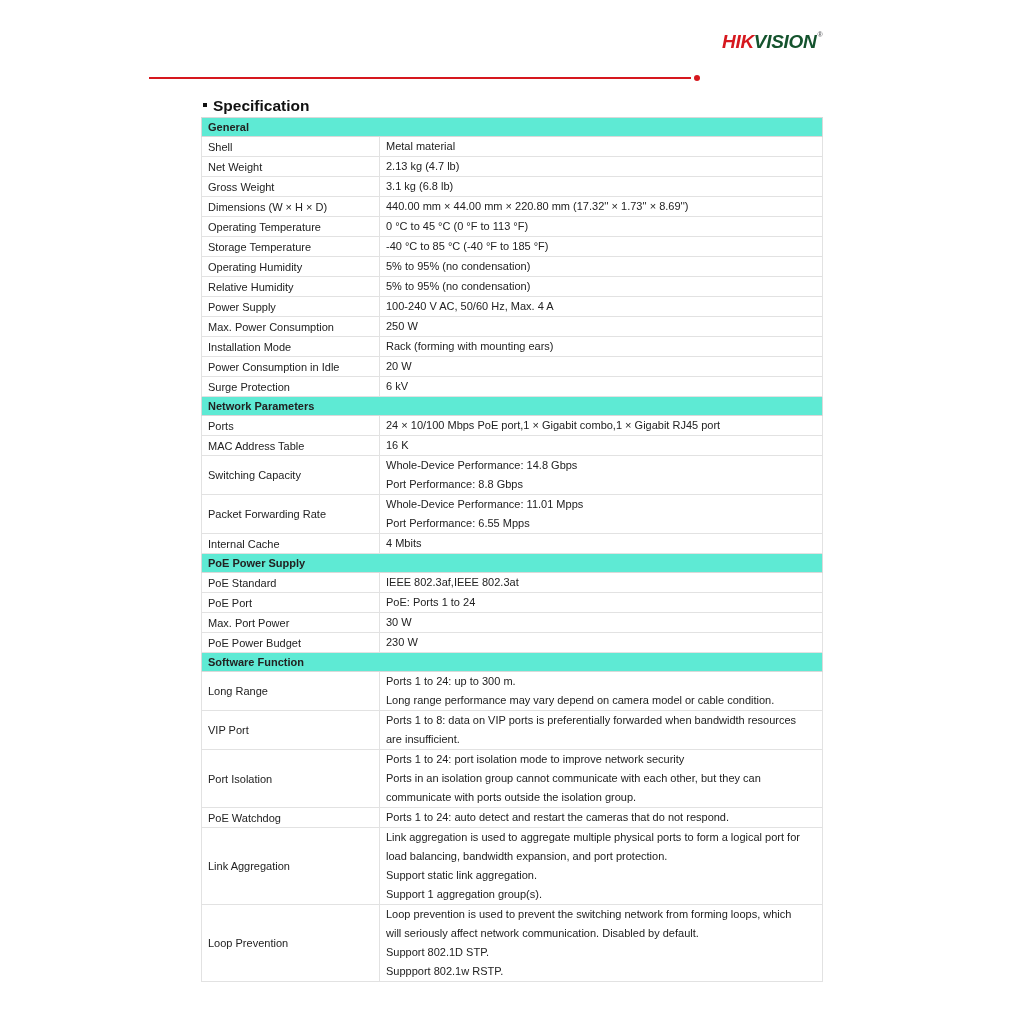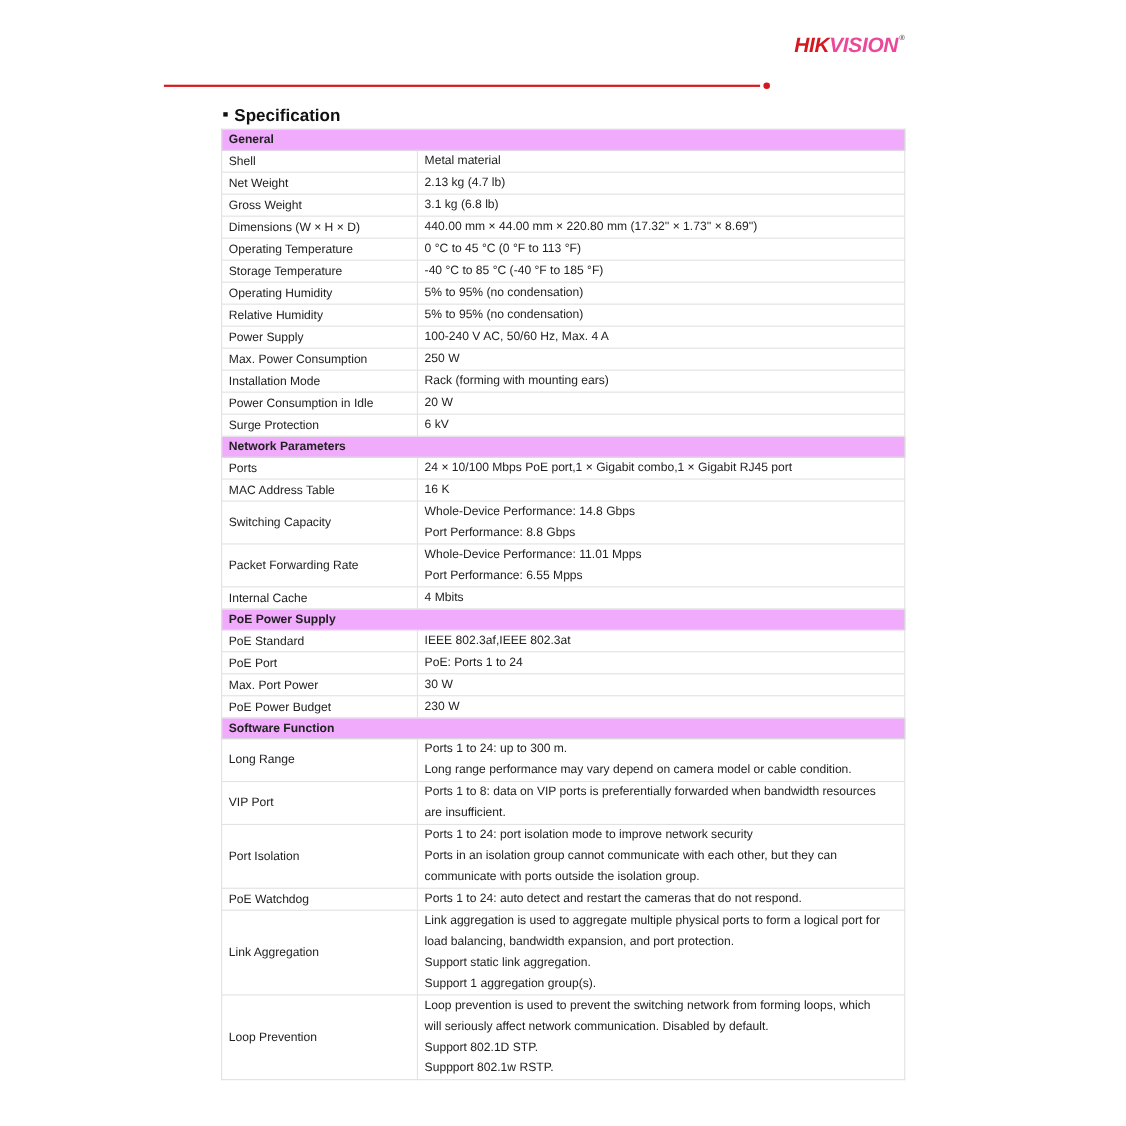--- a/index.html
+++ b/index.html
@@ -1,30 +1,30 @@
 <!DOCTYPE html>
 <html><head>
 <meta charset="utf-8">
 <style>
   html, body { margin:0; padding:0; background:#ffffff; }
   body { width:1024px; height:1024px; position:relative; overflow:hidden;
          font-family:"Liberation Sans", sans-serif; color:#222; }
   .logo { position:absolute; left:722px; top:31px; font-family:"Liberation Sans", sans-serif;
           font-weight:bold; font-style:italic; font-size:19px; letter-spacing:-0.3px; }
   .logo .hik { color:#d6181e;text-align:right; }
-  .logo .vision { color:#ec4899; }
+  .logo .vision { color:#14532d; }
   .logo .reg { color:#6d6e71; font-size:7px; vertical-align:top; font-style:normal; margin-left:1px; }
   .rule { position:absolute; left:149px; top:77px; width:542px; height:2px; background:#d6181e; }
   .rule-dot { position:absolute; left:694px; top:75px; width:6px; height:6px; border-radius:50%; background:#d6181e; }
   .title { position:absolute; left:203px; top:97px; font-size:15.5px; font-weight:bold; color:#111; }
   .title .bullet { display:inline-block; width:4px; height:4px; background:#111; margin-right:6px; vertical-align:middle; position:relative; top:-2px; }
   table.spec { position:absolute; left:201px; top:117px; width:622px; border-collapse:collapse; font-size:11px; }
   table.spec td { border:1px solid #e2e2e2; padding:0 6px; vertical-align:middle; color:#222; }
   table.spec td.k { width:165px; }
-  table.spec tr.sec td { background:#f0abfc; font-weight:bold; height:18px; border-color:#d9d9d9; }
+  table.spec tr.sec td { background:#5eead4; font-weight:bold; height:18px; border-color:#d9d9d9; }
   table.spec tr.r td { height:18px; }
   .line { display:block; line-height:19px; }
 </style>
 </head>
 <body>
 
 <div class="logo">
   <span class="hik">HIK</span><span class="vision">VISION</span><span class="reg">®</span>
 </div>
 <div class="rule"></div>

